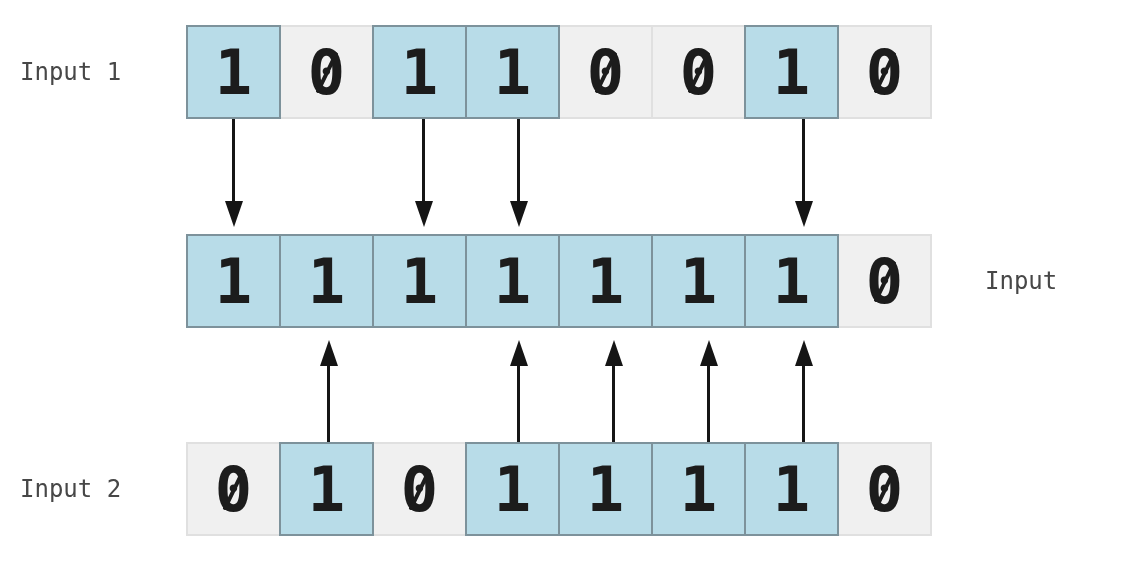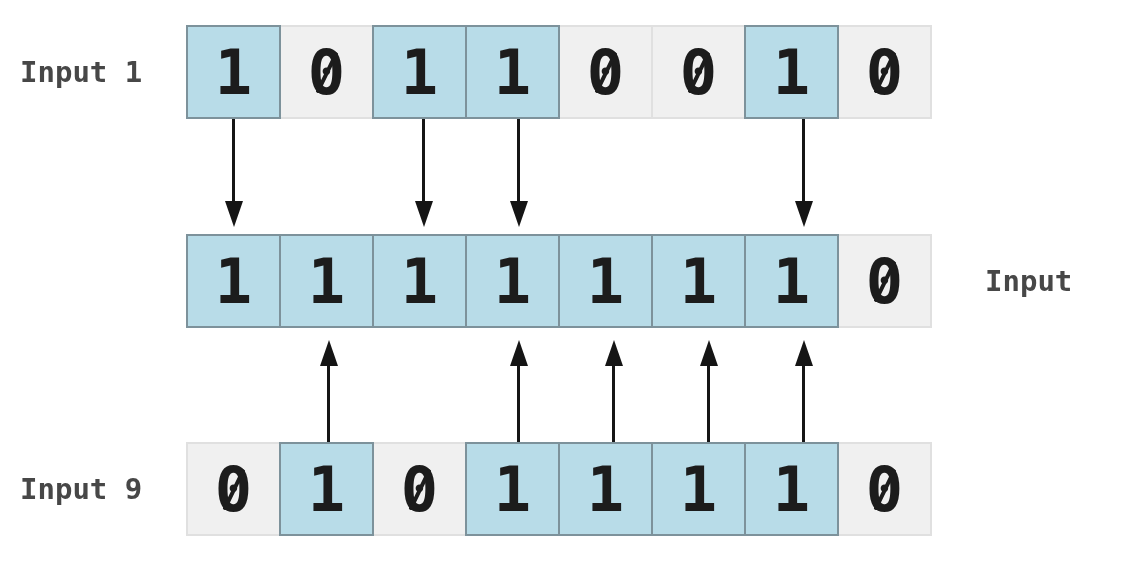--- a/index.html
+++ b/index.html
@@ -60,22 +60,22 @@
     height: 45px;
     background: var(--digit-color);
     transform: rotate(26deg);
     border-radius: 2px;
     pointer-events: none;
   }
 
   
   .row-label {
     position: absolute;
-    font-size: 29px;
-    font-weight: 700;
+    font-size: 24px;
+    font-weight: 400;
     color: var(--label-color);
     height: 94px;
     line-height: 94px;
     white-space: pre;
   }
 
   
   .arrow {
     position: absolute;
     width: 18px;
@@ -160,21 +160,21 @@
         <span class="digit">1</span>
       </div>
       <div class="cell zero">
         <span class="digit">0</span>
         <span class="zero-slash"></span>
       </div>
     </div>
 
   <div class="row-label" style="left:985px; top:234px;">Input</div>
 
-  <div class="row-label" style="left:20px; top:442px;">Input 9</div>
+  <div class="row-label" style="left:20px; top:442px;">Input 2</div>
 
   <div class="bit-row" style="top:442px;" id="row-input2">
       <div class="cell zero">
         <span class="digit">0</span>
         <span class="zero-slash"></span>
       </div>
       <div class="cell one">
         <span class="digit">1</span>
       </div>
       <div class="cell zero">

